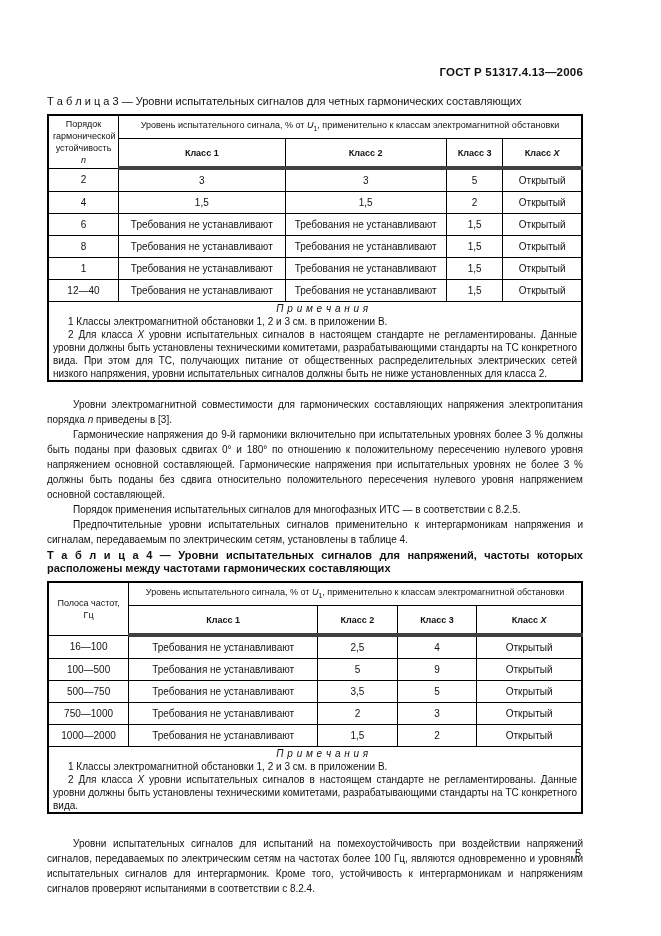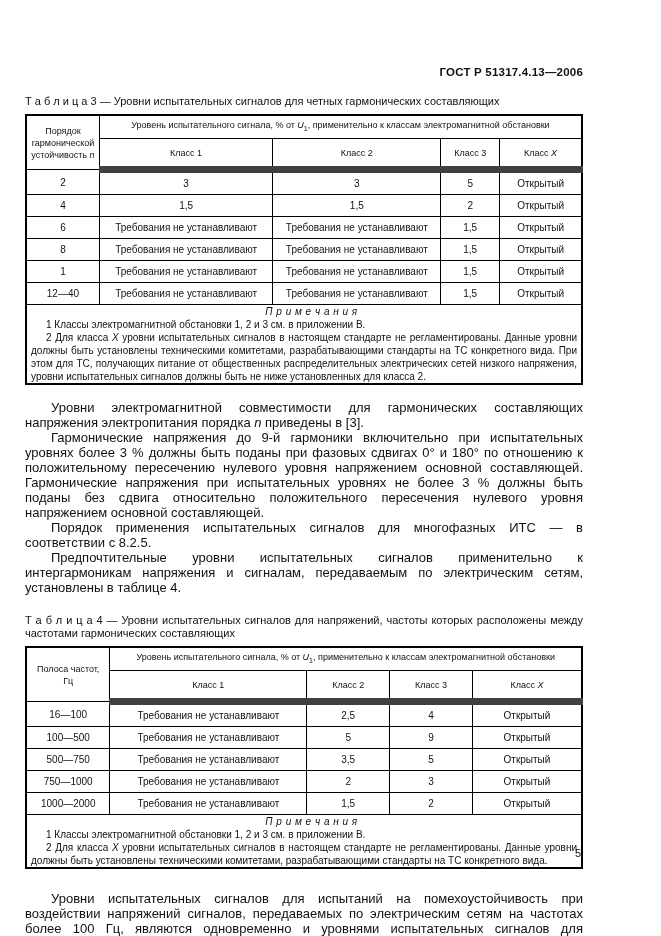--- a/index.html
+++ b/index.html
@@ -3,74 +3,74 @@
 <meta charset="utf-8">
 <style>
   html,body{margin:0;padding:0;background:#ffffff;}
   .page{
     position:relative;
     width:661px;height:936px;
     background:#ffffff;
     font-family:"Liberation Sans",sans-serif;
     color:#111;
     box-sizing:border-box;
-    padding:0 78px 0 25px;
+    padding:0 78px 0 47px;
     overflow:hidden;
   }
   .gost-header{
     padding-top:66px;
     text-align:right;
     font-weight:bold;
     font-size:11.5px;
     letter-spacing:.2px;
   }
   .caption{
     font-size:11px;
     line-height:13px;
     text-align:justify;
     margin:0;
   }
   .caption-t3{margin-top:17px;margin-bottom:6px;}
-  .caption-t4{margin-top:19px;margin-bottom:6px;}
+  .caption-t4{margin-top:2px;margin-bottom:6px;font-weight:bold;}
   table.gost{
     width:100%;
     border-collapse:collapse;
     table-layout:fixed;
     border:2px solid #000;
   }
   table.gost th,table.gost td{
     border:1px solid #000;
     font-weight:normal;
     padding:0 4px;
     text-align:center;
     vertical-align:middle;
   }
   table.gost thead th{font-size:9px;line-height:12px;}
-  table.gost thead tr.classes th{height:27px;border-bottom:7px solid #404040;}
+  table.gost thead tr.classes th{height:27px;border-bottom:4px solid #404040;font-weight:bold;}
   th.span-h{height:22px;padding:2px 14px;}
   th.col1-h{font-size:9px;line-height:13px;padding:2px 3px;}
   table.gost td{font-size:10px;height:21px;}
   td.notes-cell{
     text-align:left;
     padding:3px 8px 5px 8px;
     height:auto;
   }
   .note-line{
     margin:0;
     font-size:10px;
     line-height:13px;
     text-align:justify;
     text-indent:15px;
   }
   .note-title{text-align:center;letter-spacing:.5px;font-style:italic;}
   sub.u1{font-size:7px;}
   .body-block{margin-top:15px;}
   .body-block p, .closing p{
     margin:0;
-    font-size:13px;
+    font-size:10px;
     line-height:15px;
     text-align:justify;
     text-indent:26px;
   }
   p.h52{font-weight:bold;}
   .closing{margin-top:22px;}
   .page-number{
     position:absolute;
     right:80px;
     top:847px;

